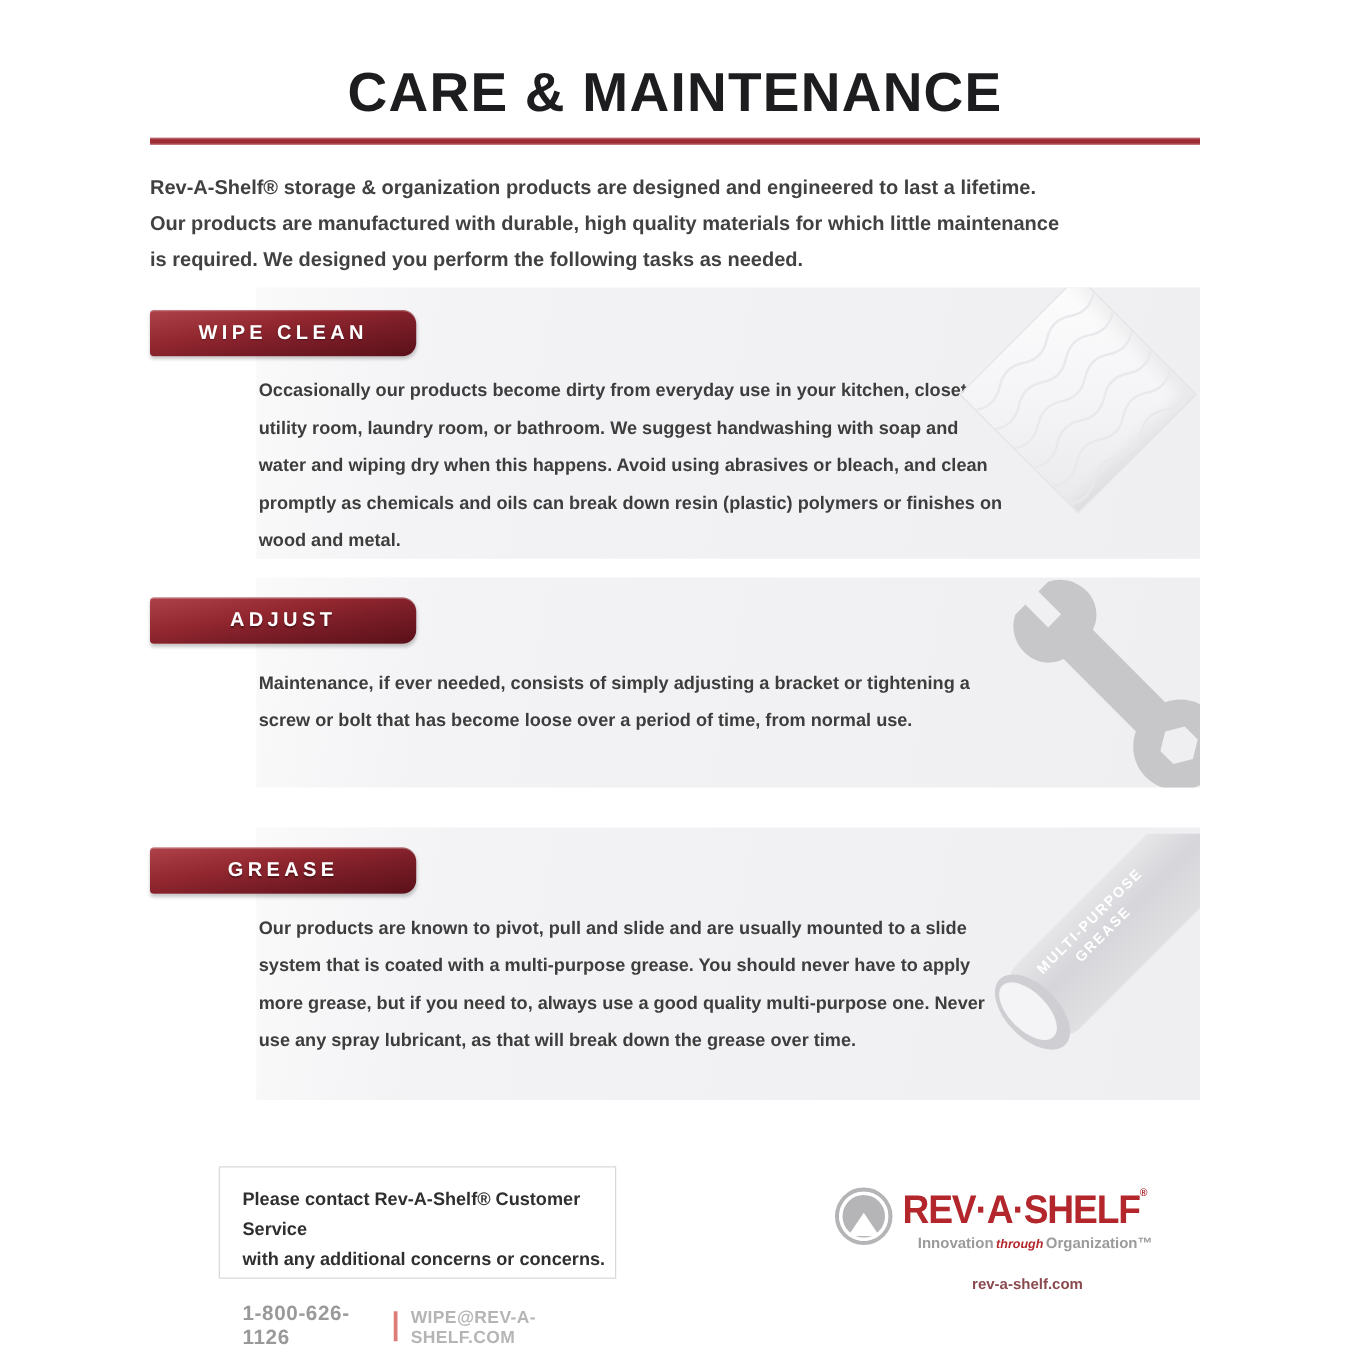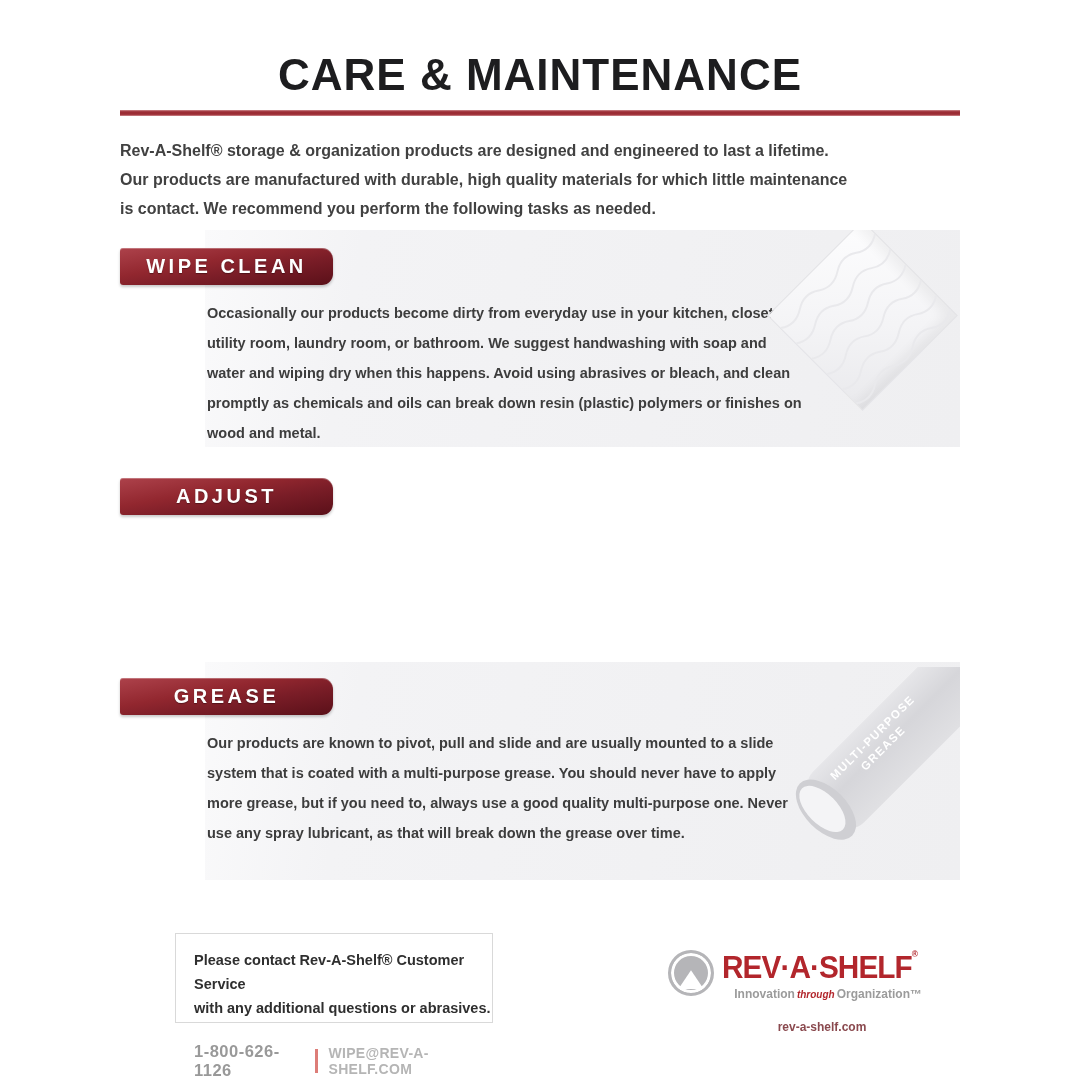--- a/index.html
+++ b/index.html
@@ -21,21 +21,21 @@
            background:linear-gradient(100deg,#fafafb 0%,#f3f3f5 20%,#efeff1 100%); }
   .panel-wipe   { top:190px; height:217px; }
   .panel-adjust { top:422px; height:168px; }
   .panel-grease { top:622px; height:218px; }
 
   .banner { position:absolute; left:0; width:213px; height:37px; z-index:3;
             border-radius:3px 11px 11px 3px;
             background:linear-gradient(170deg,#ad424b 0%,#92272f 38%,#7a1d27 62%,#5a1019 100%);
             box-shadow:0 2px 3px rgba(0,0,0,.22), inset 0 1px 0 rgba(255,255,255,.28);
             display:flex; align-items:center; justify-content:center; }
-  .banner-label { color:#ffffff; font-weight:bold; font-size:20px; letter-spacing:3.5px;
+  .banner-label { color:#ffffff; font-weight:bold; font-size:16px; letter-spacing:3.5px;
                   text-shadow:0 1px 1px rgba(0,0,0,.35); }
   .banner-wipe   { top:208px; }
   .banner-adjust { top:438px; }
   .banner-grease { top:638px; }
 
   .body-text { position:absolute; left:2px; width:600px; font-size:14.5px;
                line-height:30px; font-weight:600; color:#3d3d3d; }
   .body-wipe   { top:68px; }
   .body-adjust { top:70px; }
   .body-grease { top:66px; }
@@ -92,21 +92,21 @@
 <body>
 
 <div class="page">
 
   <div class="title">CARE &amp; MAINTENANCE</div>
   <div class="rule"></div>
 
   <div class="intro">
     <span>Rev-A-Shelf® storage &amp; organization products are designed and engineered to last a lifetime.</span>
     <span>Our products are manufactured with durable, high quality materials for which little maintenance</span>
-    <span>is contact. We recommend you perform the following tasks as needed.</span>
+    <span>is required. We designed you perform the following tasks as needed.</span>
   </div>
 
   <div class="panel panel-wipe">
     <div class="body-text body-wipe">Occasionally our products become dirty from everyday use in your kitchen, closet, utility room, laundry room, or bathroom. We suggest handwashing with soap and water and wiping dry when this happens. Avoid using abrasives or bleach, and clean promptly as chemicals and oils can break down resin (plastic) polymers or finishes on wood and metal.</div>
     <div class="cloth">
       <svg viewBox="0 0 135 135">
         <g fill="none" stroke="#e9e9ec" stroke-width="2">
           <path d="M18,0 q9,14 0,27 t0,27 t0,27 t0,27 t0,27"></path>
           <path d="M40,0 q9,14 0,27 t0,27 t0,27 t0,27 t0,27"></path>
           <path d="M62,0 q9,14 0,27 t0,27 t0,27 t0,27 t0,27"></path>
@@ -114,20 +114,31 @@
           <path d="M106,0 q9,14 0,27 t0,27 t0,27 t0,27 t0,27"></path>
           <path d="M126,0 q9,14 0,27 t0,27 t0,27 t0,27 t0,27"></path>
         </g>
       </svg>
     </div>
   </div>
   <div class="banner banner-wipe">
     <span class="banner-label">WIPE CLEAN</span>
   </div>
 
+  <div class="panel panel-adjust">
+    <div class="body-text body-adjust">Maintenance, if ever needed, consists of simply adjusting a bracket or tightening a screw or bolt that has become loose over a period of time, from normal use.</div>
+    <div class="wrench">
+      <svg viewBox="0 0 100 230">
+        <path fill="#c7c7ca" fill-rule="evenodd" d="M30,2 L42,2 L42,30 L58,30 L58,2 L70,2 C81,7 88,18 88,31 C88,44 80,55 68,59
+             L68,148 C81,154 90,167 90,182 C90,204 72,222 50,222 C28,222 10,204 10,182
+             C10,167 19,154 32,148 L32,59 C20,55 12,44 12,31 C12,18 19,7 30,2 Z
+             M50,166 L65,175 L65,191 L50,200 L35,191 L35,175 Z"></path>
+      </svg>
+    </div>
+  </div>
   <div class="banner banner-adjust">
     <span class="banner-label">ADJUST</span>
   </div>
 
   <div class="panel panel-grease">
     <div class="body-text body-grease">Our products are known to pivot, pull and slide and are usually mounted to a slide system that is coated with a multi-purpose grease. You should never have to apply more grease, but if you need to, always use a good quality multi-purpose one. Never use any spray lubricant, as that will break down the grease over time.</div>
     <div class="tube">
       <svg viewBox="0 0 170 210">
         <defs>
           <linearGradient id="tg" x1="0" y1="0" x2="1" y2="0">
@@ -147,21 +158,21 @@
       <span>MULTI-PURPOSE</span>
       <span>GREASE</span>
     </div>
   </div>
   <div class="banner banner-grease">
     <span class="banner-label">GREASE</span>
   </div>
 
   <div class="contact-box">
     <div class="contact-line">Please contact Rev-A-Shelf® Customer Service</div>
-    <div class="contact-line">with any additional questions or abrasives.</div>
+    <div class="contact-line">with any additional concerns or concerns.</div>
     <div class="contact-row">
       <span class="phone">1-800-626-1126</span>
       <span class="contact-divider"></span>
       <span class="email">WIPE@REV-A-SHELF.COM</span>
     </div>
   </div>
 
   <div class="logo">
     <div class="logo-mark">
       <div class="logo-mountain"></div>

